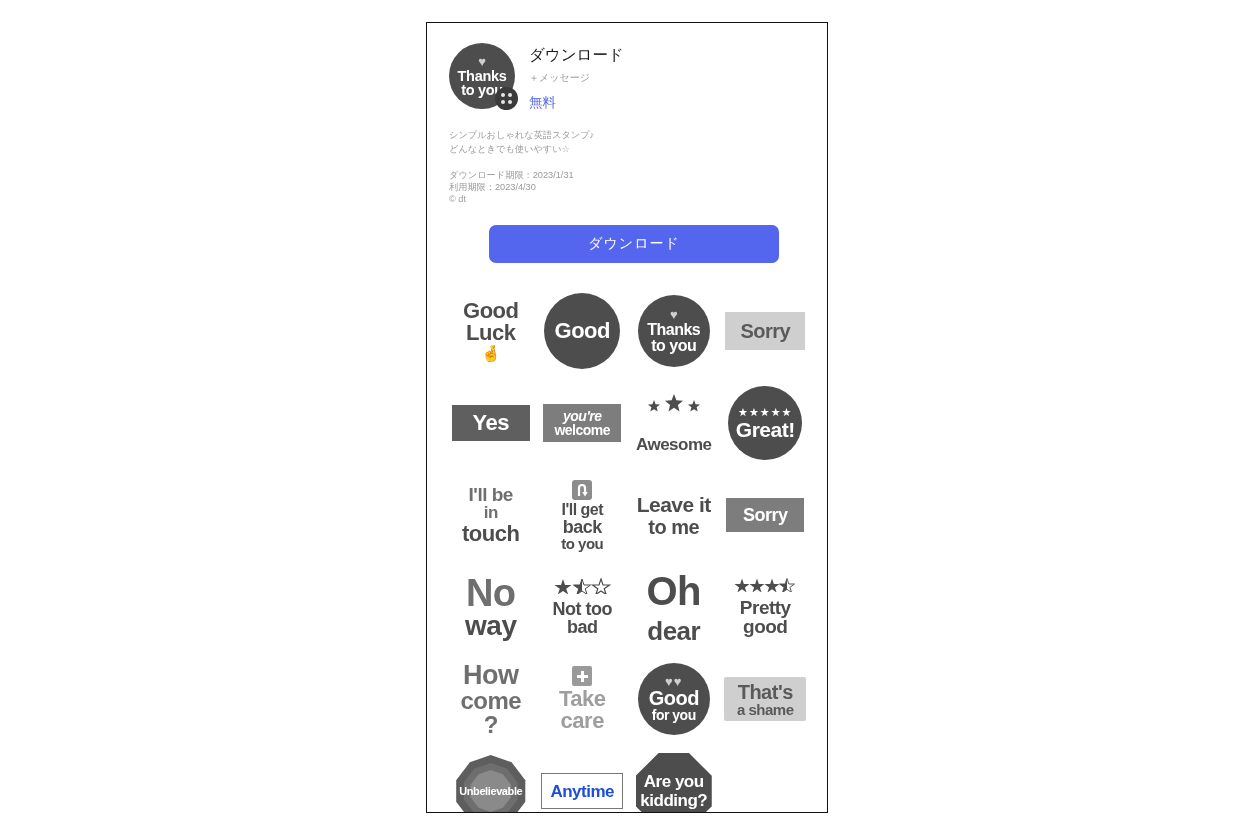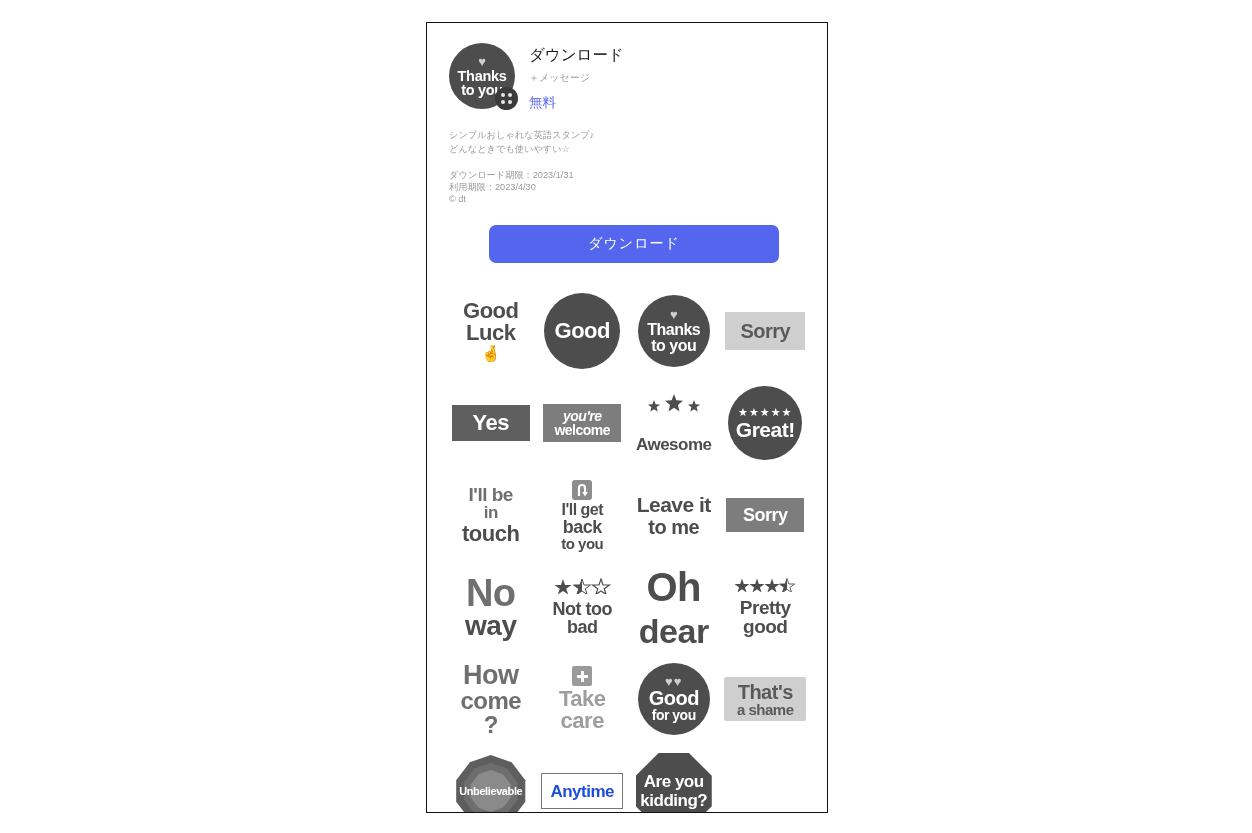--- a/index.html
+++ b/index.html
@@ -424,21 +424,21 @@
             </svg>
           </div>
           <div class="stx txt-dark" style="font-size:18px;margin-top:3px;">Not too</div>
           <div class="stx txt-dark" style="font-size:18px;">bad</div>
         </div>
       </div>
 
       <div class="cell">
         <div style="text-align:center;">
           <div class="stx txt-dark" style="font-size:40px;">Oh</div>
-          <div class="stx txt-dark" style="font-size:34px;margin-top:7px;">dear</div>
+          <div class="stx txt-dark" style="font-size:26px;margin-top:7px;">dear</div>
         </div>
       </div>
 
       <div class="cell">
         <div style="text-align:center;">
           <div style="line-height:1;">
             <svg width="62" height="14" viewBox="0 0 62 14">
               <defs>
                 <linearGradient id="halfB">
                     <stop offset="50%" stop-color="#4d4d4d"></stop>

